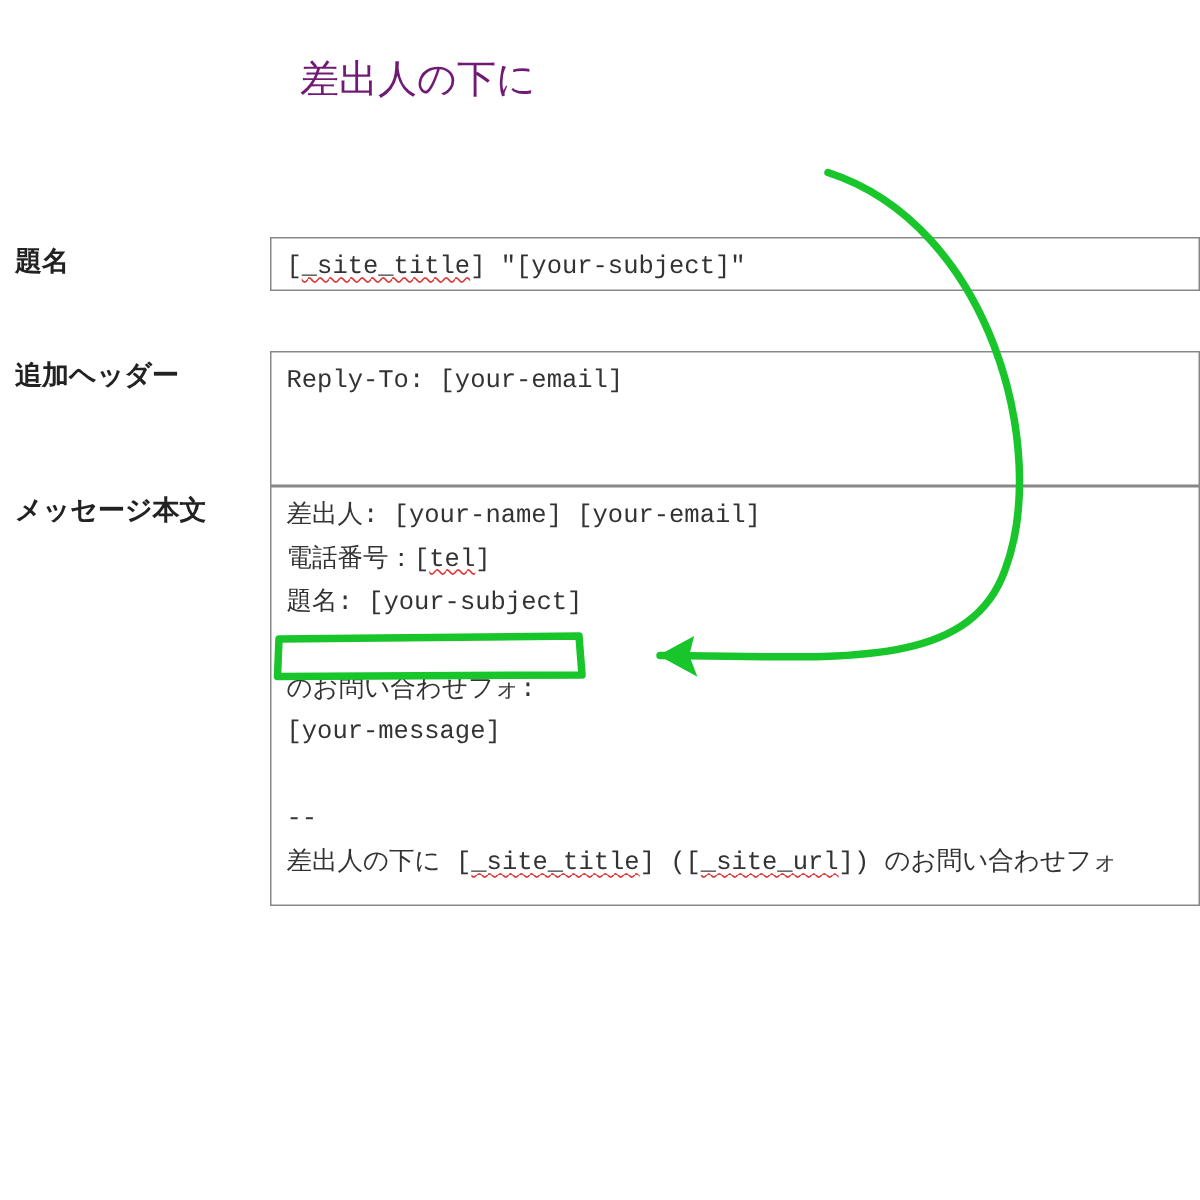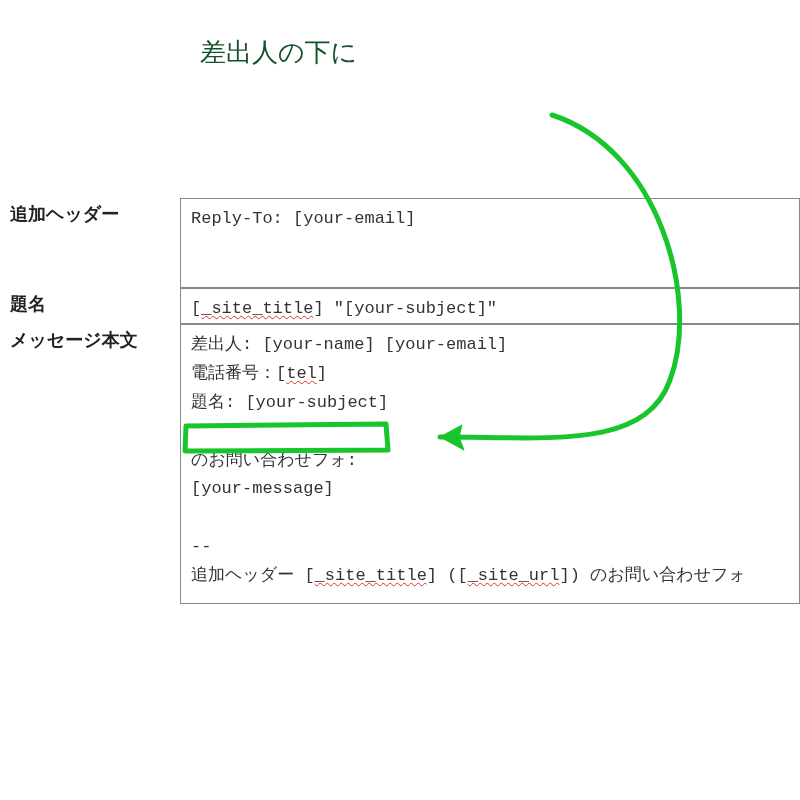--- a/index.html
+++ b/index.html
@@ -14,21 +14,21 @@
     position: relative;
   }
 
   
   .annotation {
     position: absolute;
     left: 200px;
     top: 28px;
     font-size: 26px;
     line-height: 1.9;
-    color: #14532d;
+    color: #701a75;
     font-weight: 400;
   }
 
   
   .form-area {
     position: absolute;
     left: 0;
     top: 158px;
     right: 0;
   }
@@ -104,50 +104,50 @@
 </style>
 </head>
 <body>
 
 <div class="annotation">
   <div>差出人の下に</div>
 </div>
 
 <div class="form-area">
 
+  <div class="form-row row-subject">
+    <div class="form-label">題名</div>
+    <div class="form-field">
+      <div class="input-box single">
+        <span>[</span><span class="spellerr">_site_title</span><span>] "[your-subject]"</span>
+      </div>
+    </div>
+  </div>
+
   <div class="form-row row-headers">
     <div class="form-label">追加ヘッダー</div>
     <div class="form-field">
       <div class="input-box area-sm">
         <span>Reply-To: [your-email]</span>
-      </div>
-    </div>
-  </div>
-
-  <div class="form-row row-subject">
-    <div class="form-label">題名</div>
-    <div class="form-field">
-      <div class="input-box single">
-        <span>[</span><span class="spellerr">_site_title</span><span>] "[your-subject]"</span>
       </div>
     </div>
   </div>
 
   <div class="form-row row-body">
     <div class="form-label">メッセージ本文</div>
     <div class="form-field">
       <div class="input-box area-lg"><span>差出人: [your-name] [your-email]</span>
 <span><span>電話番号：[</span><span class="spellerr">tel</span><span>]</span></span>
 <span>題名: [your-subject]</span>
 
 <span>のお問い合わせフォ:</span>
 <span>[your-message]</span>
 
 <span>-- </span>
-<span><span>追加ヘッダー [</span><span class="spellerr">_site_title</span><span>] ([</span><span class="spellerr">_site_url</span><span>]) のお問い合わせフォ</span></span></div>
+<span><span>差出人の下に [</span><span class="spellerr">_site_title</span><span>] ([</span><span class="spellerr">_site_url</span><span>]) のお問い合わせフォ</span></span></div>
     </div>
   </div>
 
 </div>
 
 <svg class="overlay" viewBox="0 0 800 800">
 
   <path d="M 552 115
            C 660 150, 700 300, 670 380
            C 645 450, 550 437, 440 437" fill="none" stroke="#18c52b" stroke-width="5" stroke-linecap="round"></path>

